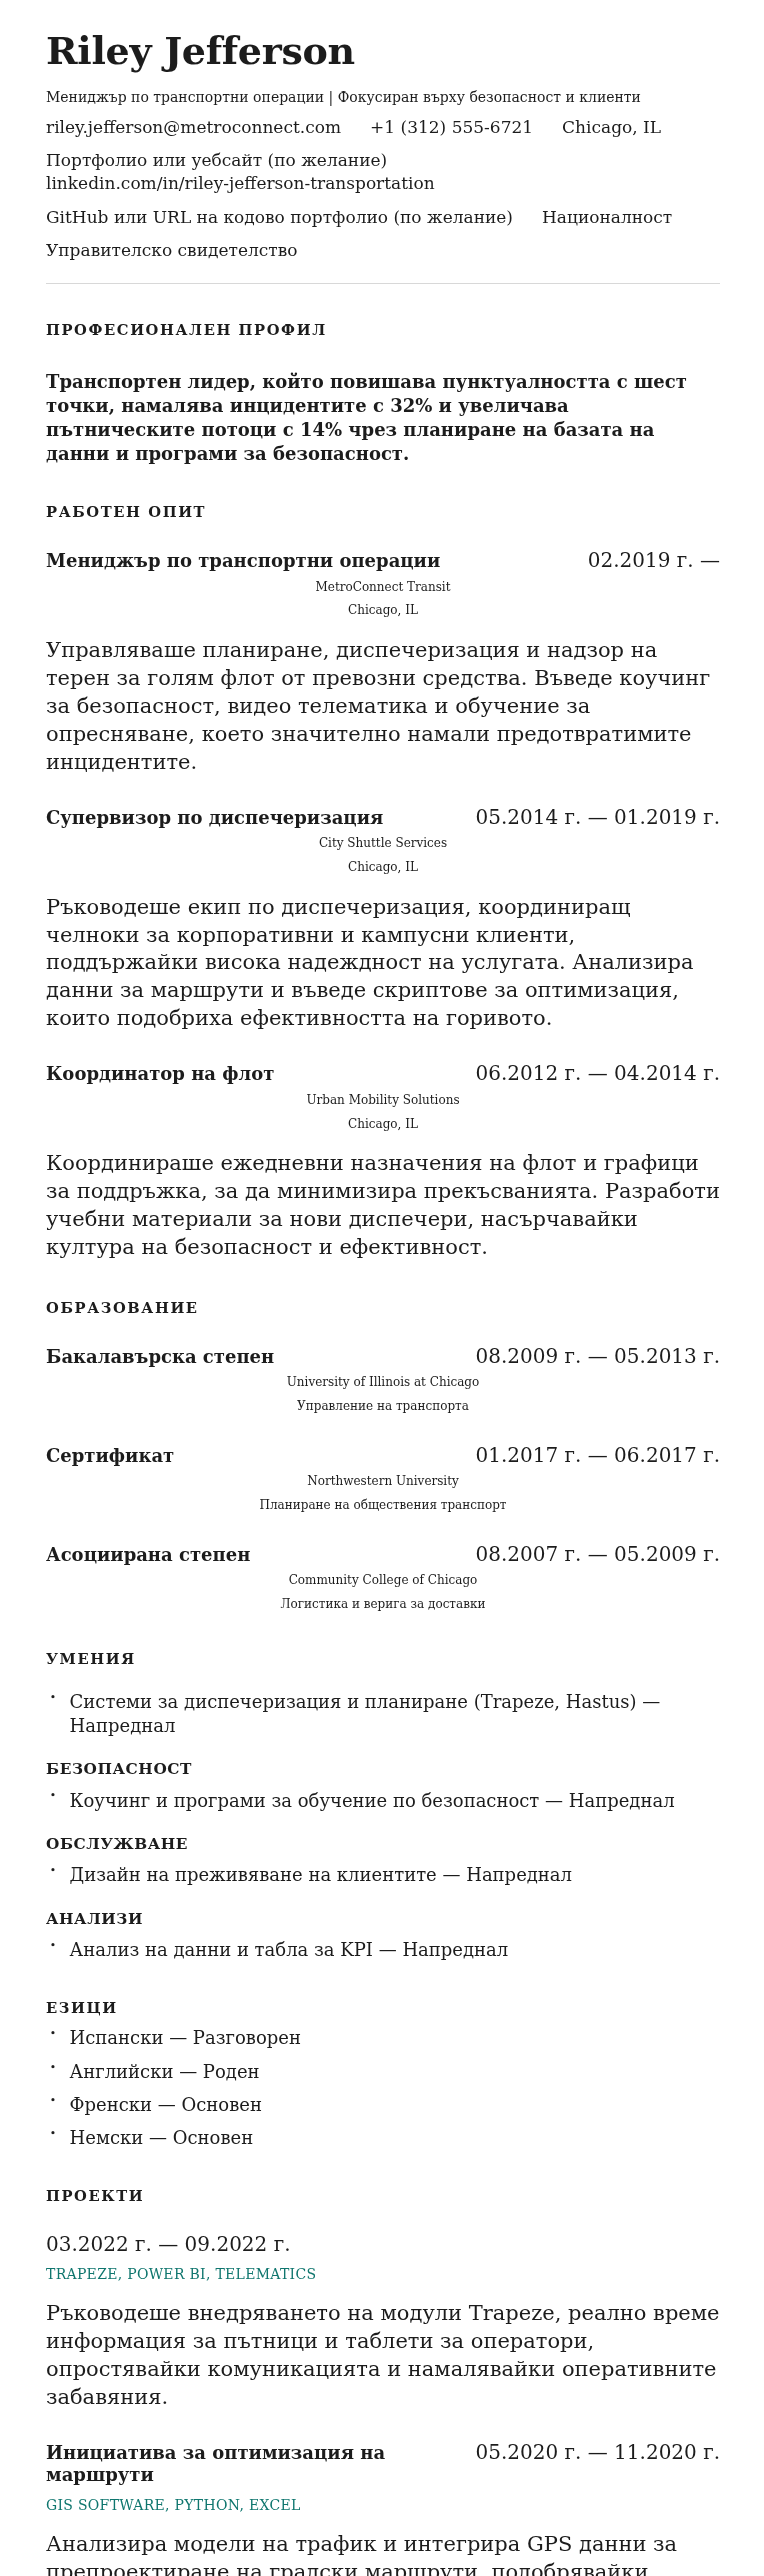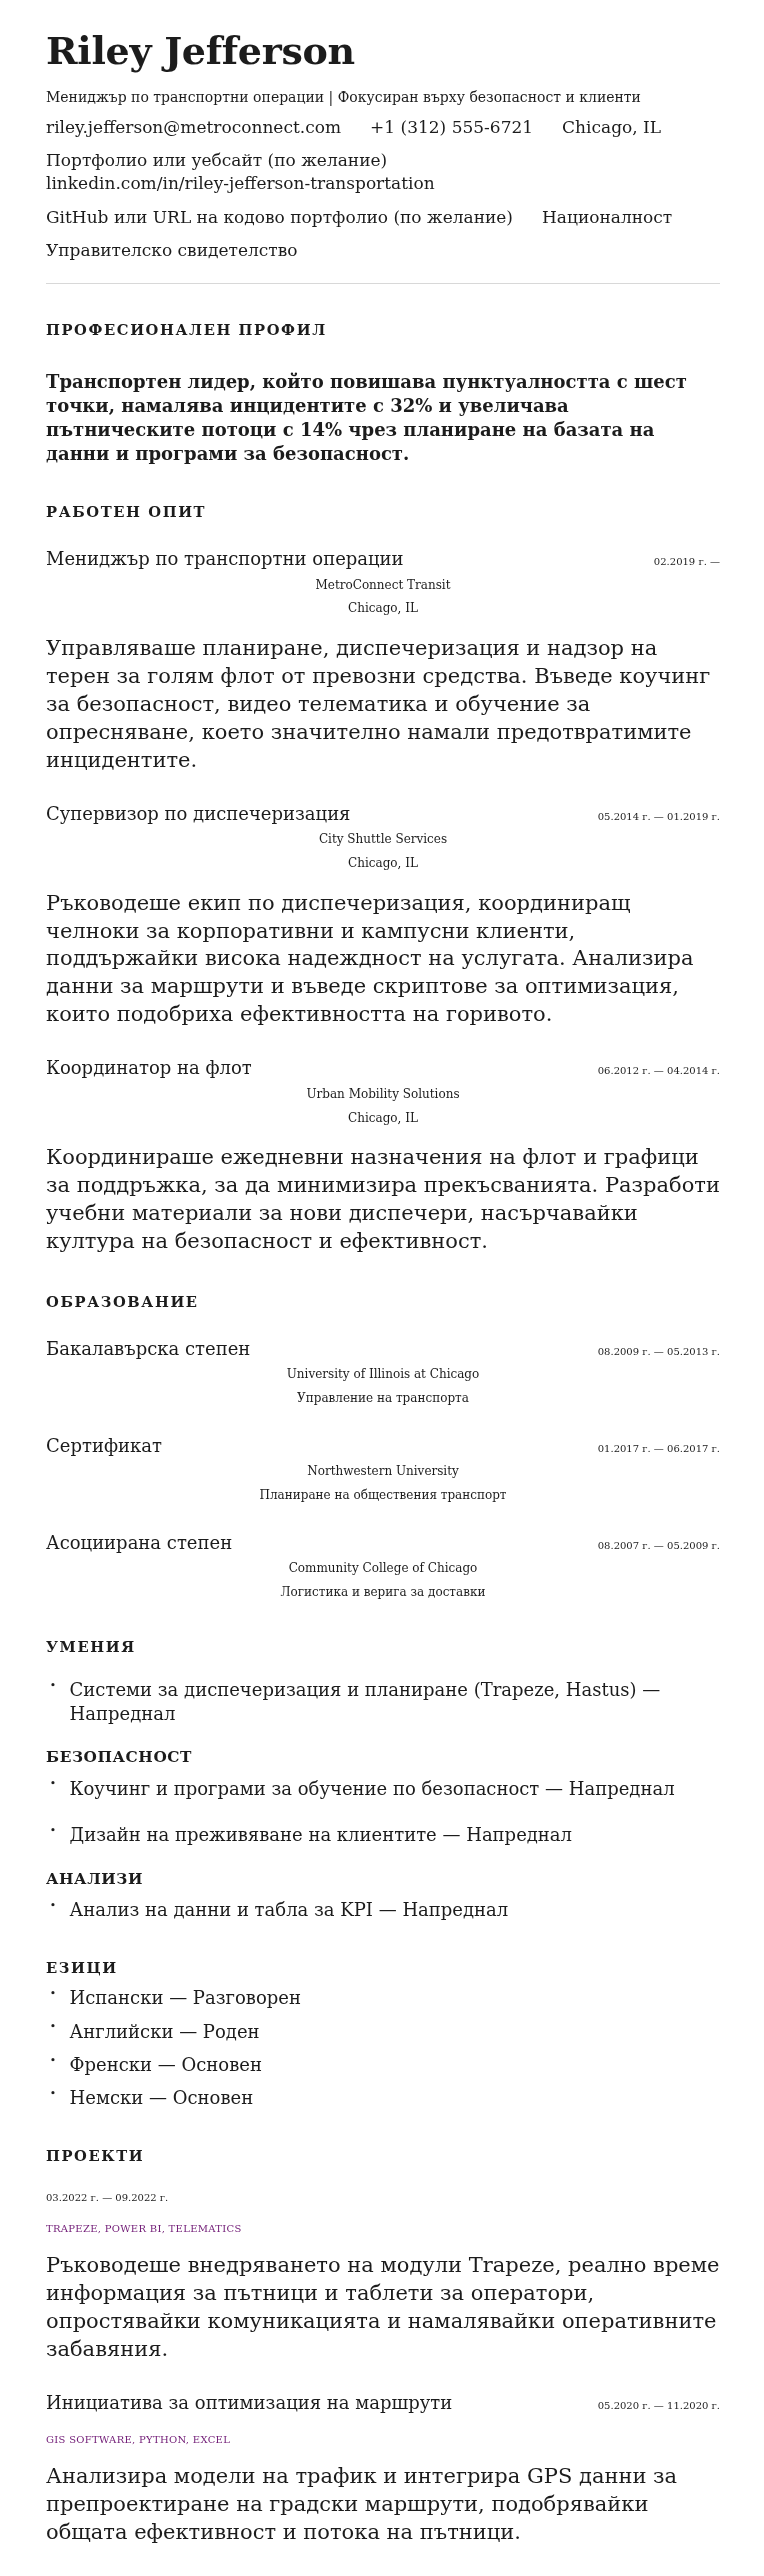--- a/index.html
+++ b/index.html
@@ -24,26 +24,26 @@
   .contact-row { display: flex; flex-wrap: wrap; column-gap: 29px; margin-top: 10.2px; font-size: 17px; line-height: 1.35; }
   .divider { border: 0; border-top: 1.3px solid #d8d8d8; margin-top: 21.7px; }
 
   
   .section-heading { font-size: 14.7px; font-weight: 700; letter-spacing: 1.6px; margin-top: 37px; }
   .profile-text { font-size: 18px; line-height: 1.33; margin-top: 32px; font-weight: bold; }
 
   
   .entry { margin-top: 28px; }
   .entry-head { display: flex; justify-content: space-between; align-items: baseline; gap: 15.3px; }
-  .entry-title { font-size: 18px; font-weight: 400; line-height: 1.25; }
-  .entry-dates { font-size: 10px; white-space: nowrap; flex-shrink: 0; text-align: center; }
+  .entry-title { font-size: 18px; font-weight: 700; line-height: 1.25; }
+  .entry-dates { font-size: 20px; white-space: nowrap; flex-shrink: 0; text-align: center; }
   .entry-sub { font-size: 12px; line-height: 1.3; margin-top: 7px; text-align: center; }
   .entry-sub + .entry-sub { margin-top: 8.3px; }
   .entry-desc { font-size: 21px; line-height: 1.33; margin-top: 18px; }
-  .tools { font-size: 10px; letter-spacing: 0.3px; margin-top: 20px; text-transform: uppercase; color: #701a75; }
+  .tools { font-size: 14px; letter-spacing: 0.3px; margin-top: 10px; text-transform: uppercase; color: #0f766e; }
 
   
   .skill-cat { margin-top: 23px; }
   .skill-cat-name { font-size: 15.3px; font-weight: 700; letter-spacing: 0.6px; }
 
   
   ul.bullets { list-style: none; margin-top: 10.2px; }
   ul.bullets li { position: relative; padding-left: 23.6px; font-size: 18px; line-height: 1.32; margin-top: 9.6px; }
   ul.bullets li::before { content: "\2022"; position: absolute; left: 3.8px; top: 0.08em; font-size: 0.6em; }
 </style>
@@ -158,20 +158,21 @@
     </div>
 
     <div class="skill-cat">
       <h3 class="skill-cat-name">БЕЗОПАСНОСТ</h3>
       <ul class="bullets">
         <li>Коучинг и програми за обучение по безопасност — Напреднал</li>
       </ul>
     </div>
 
     <div class="skill-cat">
+      <h3 class="skill-cat-name">ОБСЛУЖВАНЕ</h3>
       <ul class="bullets">
         <li>Дизайн на преживяване на клиентите — Напреднал</li>
       </ul>
     </div>
 
     <div class="skill-cat">
       <h3 class="skill-cat-name">АНАЛИЗИ</h3>
       <ul class="bullets">
         <li>Анализ на данни и табла за KPI — Напреднал</li>
       </ul>

